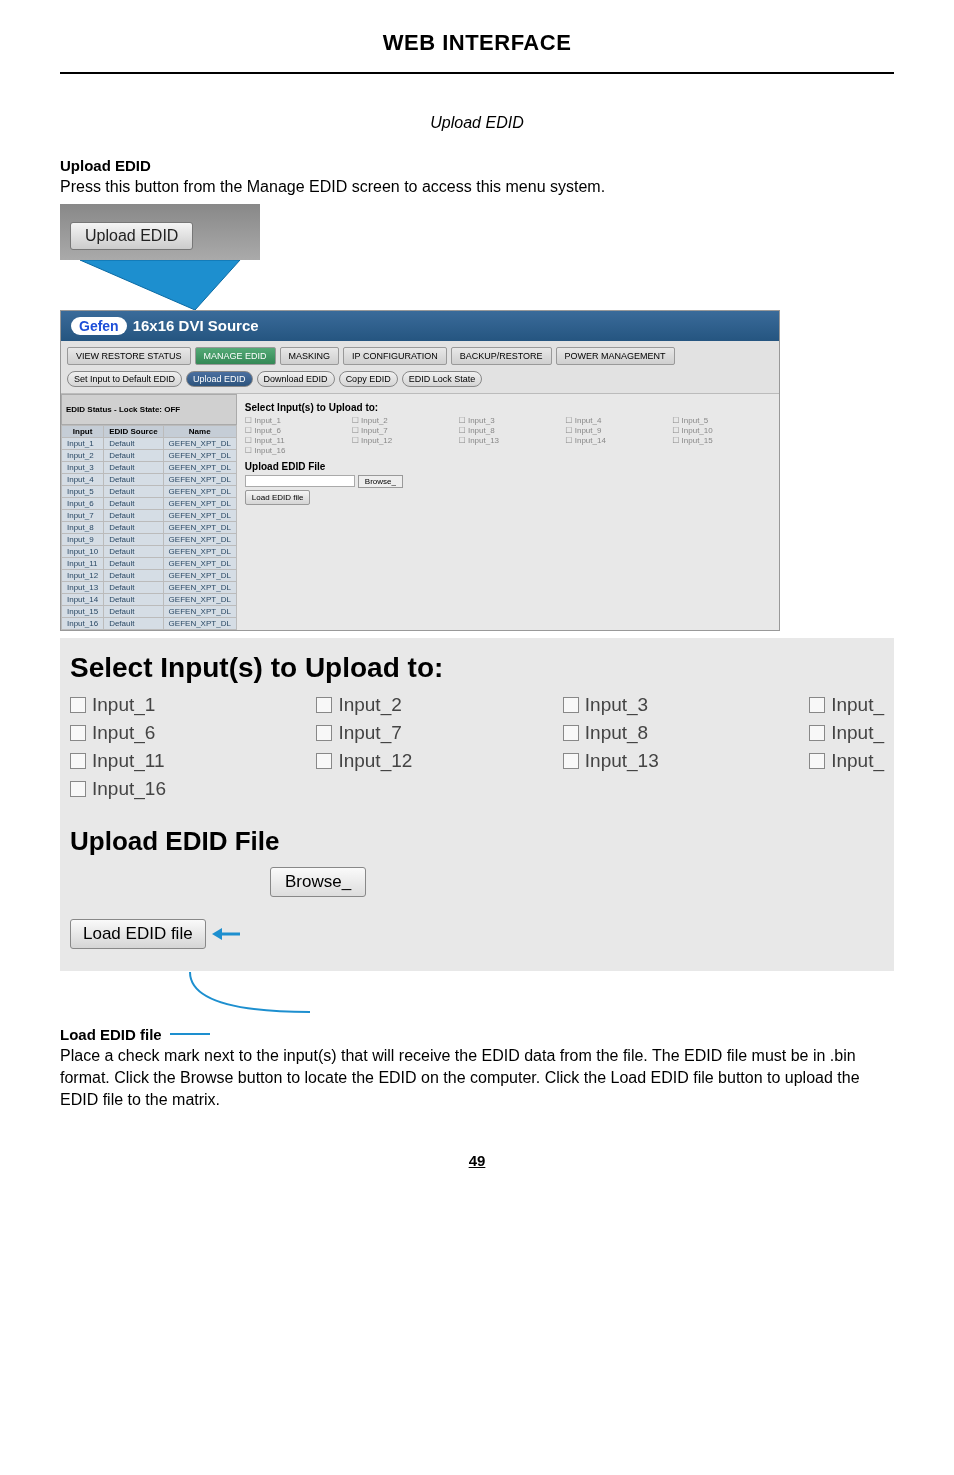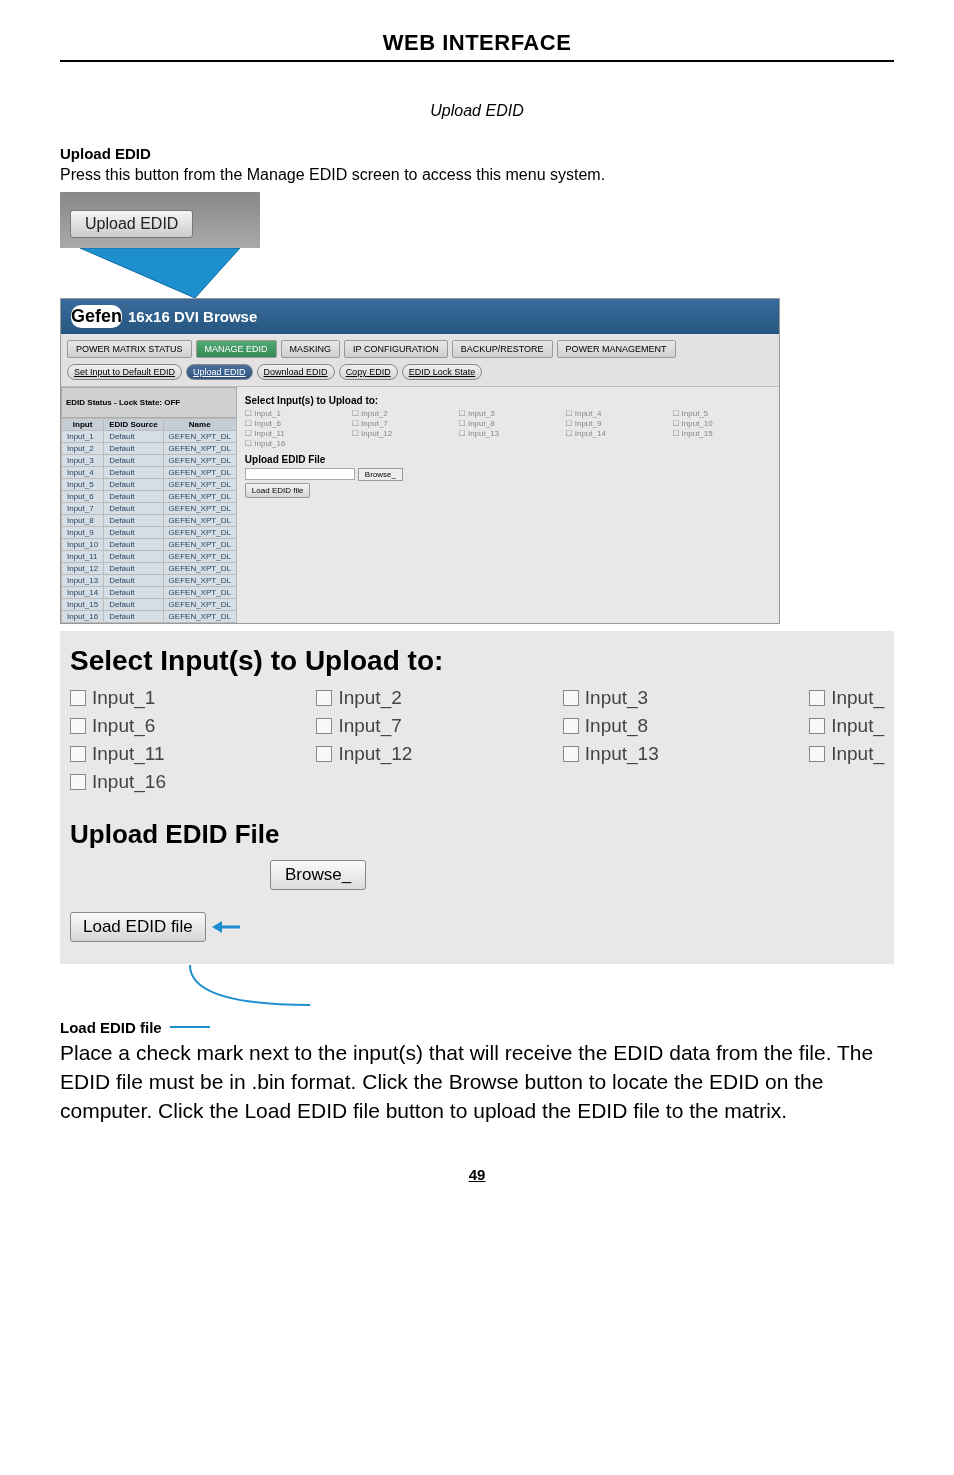--- a/index.html
+++ b/index.html
@@ -8,21 +8,21 @@
     background: #fff;
     padding: 30px 60px;
     width: 954px;
     color: #000;
   }
   .title {
     text-align: center;
     font-size: 22px;
     font-weight: bold;
     letter-spacing: 0.5px;
-    margin-bottom: 4px;
+    margin-bottom: 16px;
   }
   .title-rule {
     border: none;
     border-top: 2px solid #000;
     margin-bottom: 40px;
   }
   .subtitle-italic {
     text-align: center;
     font-style: italic;
     font-size: 16px;
@@ -75,24 +75,24 @@
     color: #fff;
     font-weight: bold;
     font-size: 15px;
     padding: 6px 10px;
     display: flex;
     align-items: center;
     gap: 6px;
   }
   .gefen-badge {
     background: #fff;
-    color: #000000;
+    color: #1d4ed8;
     border-radius: 10px;
-    padding: 1px 0;
-    font-size: 18px;
+    padding: 1px 8px;
+    font-size: 14px;
     font-weight: bold;
   }
 
   .tab-row {
     display: flex;
     gap: 4px;
     padding: 6px 6px 2px 6px;
     background: #e2e2e2;
     flex-wrap: wrap;
   }
@@ -115,21 +115,20 @@
     background: #e2e2e2;
     border-bottom: 1px solid #bbb;
     flex-wrap: wrap;
   }
   .subtab {
     border: 1px solid #888;
     background: linear-gradient(#f0f0f0, #d5d5d5);
     font-size: 9px;
     padding: 2px 6px;
     border-radius: 8px;
-    text-decoration: underline;
   }
   .subtab.active {
     background: linear-gradient(#4a6fa0, #2d547d);
     color: #fff;
   }
 
   .content-row { display: flex; }
   .edid-table {
     border-collapse: collapse;
     font-size: 8px;
@@ -266,21 +265,21 @@
     font-size: 15px;
     display: inline-block;
   }
   .footer-line-wrap {
     display: flex;
     align-items: center;
     gap: 8px;
     margin-top: 4px;
   }
   .footer-text {
-    font-size: 21px;
+    font-size: 16px;
     line-height: 1.4;
     margin-top: 2px;
   }
 
   .page-num {
     text-align: center;
     font-weight: bold;
     font-size: 15px;
     margin-top: 40px;
     text-decoration: underline;
@@ -301,25 +300,25 @@
   <span class="upload-chip">Upload EDID</span>
 </div>
 
 <svg class="pointer-svg" width="200" height="50">
   <polygon points="20,0 180,0 135,50" fill="#1d8fcf" stroke="#0a6aa3" stroke-width="1"></polygon>
 </svg>
 
 <div class="app-panel">
   <div class="app-header">
     <span class="gefen-badge">Gefen</span>
-    <span>16x16 DVI Browse</span>
+    <span>16x16 DVI Source</span>
   </div>
 
   <div class="tab-row">
-    <span class="tab">POWER MATRIX STATUS</span>
+    <span class="tab">VIEW RESTORE STATUS</span>
     <span class="tab active">MANAGE EDID</span>
     <span class="tab">MASKING</span>
     <span class="tab">IP CONFIGURATION</span>
     <span class="tab">BACKUP/RESTORE</span>
     <span class="tab">POWER MANAGEMENT</span>
   </div>
 
   <div class="subtab-row">
     <span class="subtab">Set Input to Default EDID</span>
     <span class="subtab active">Upload EDID</span>

